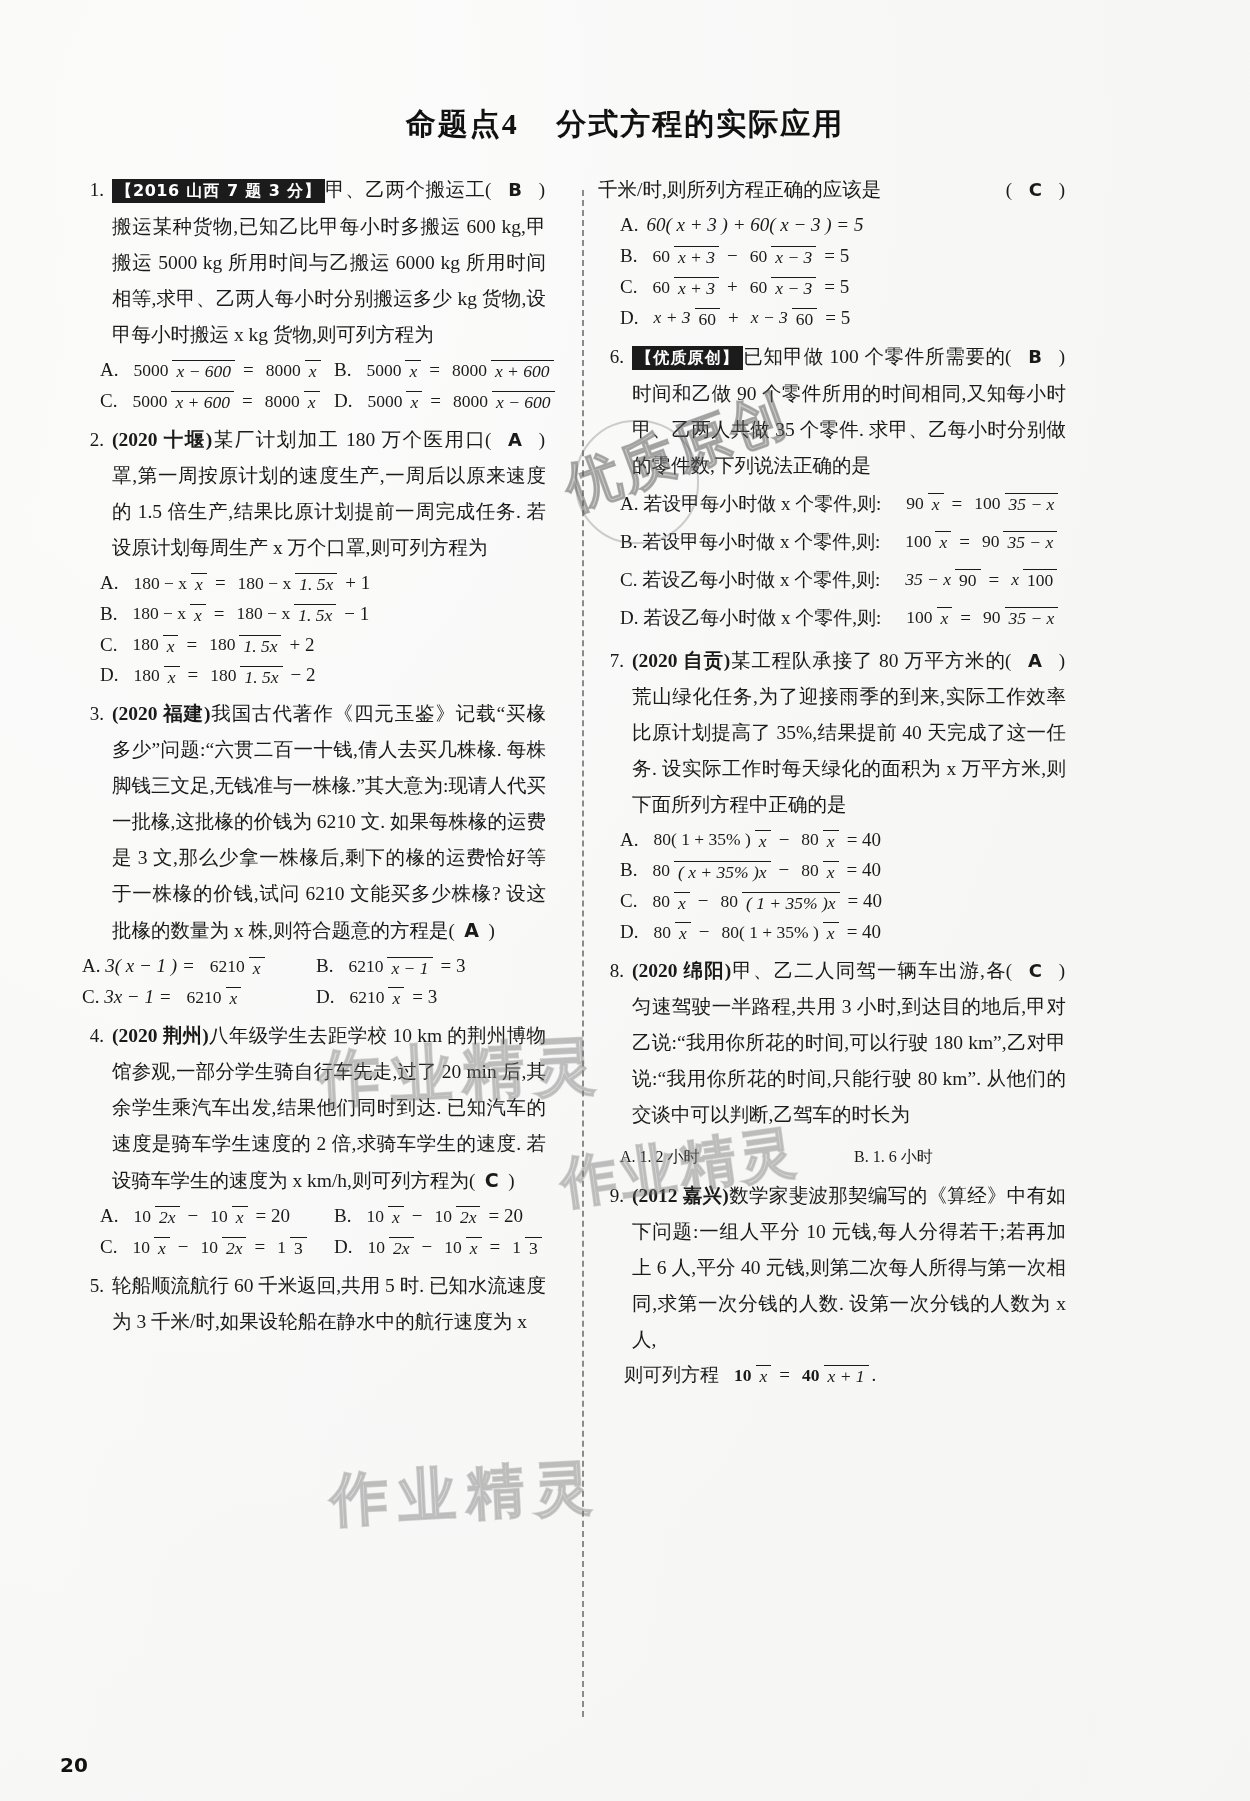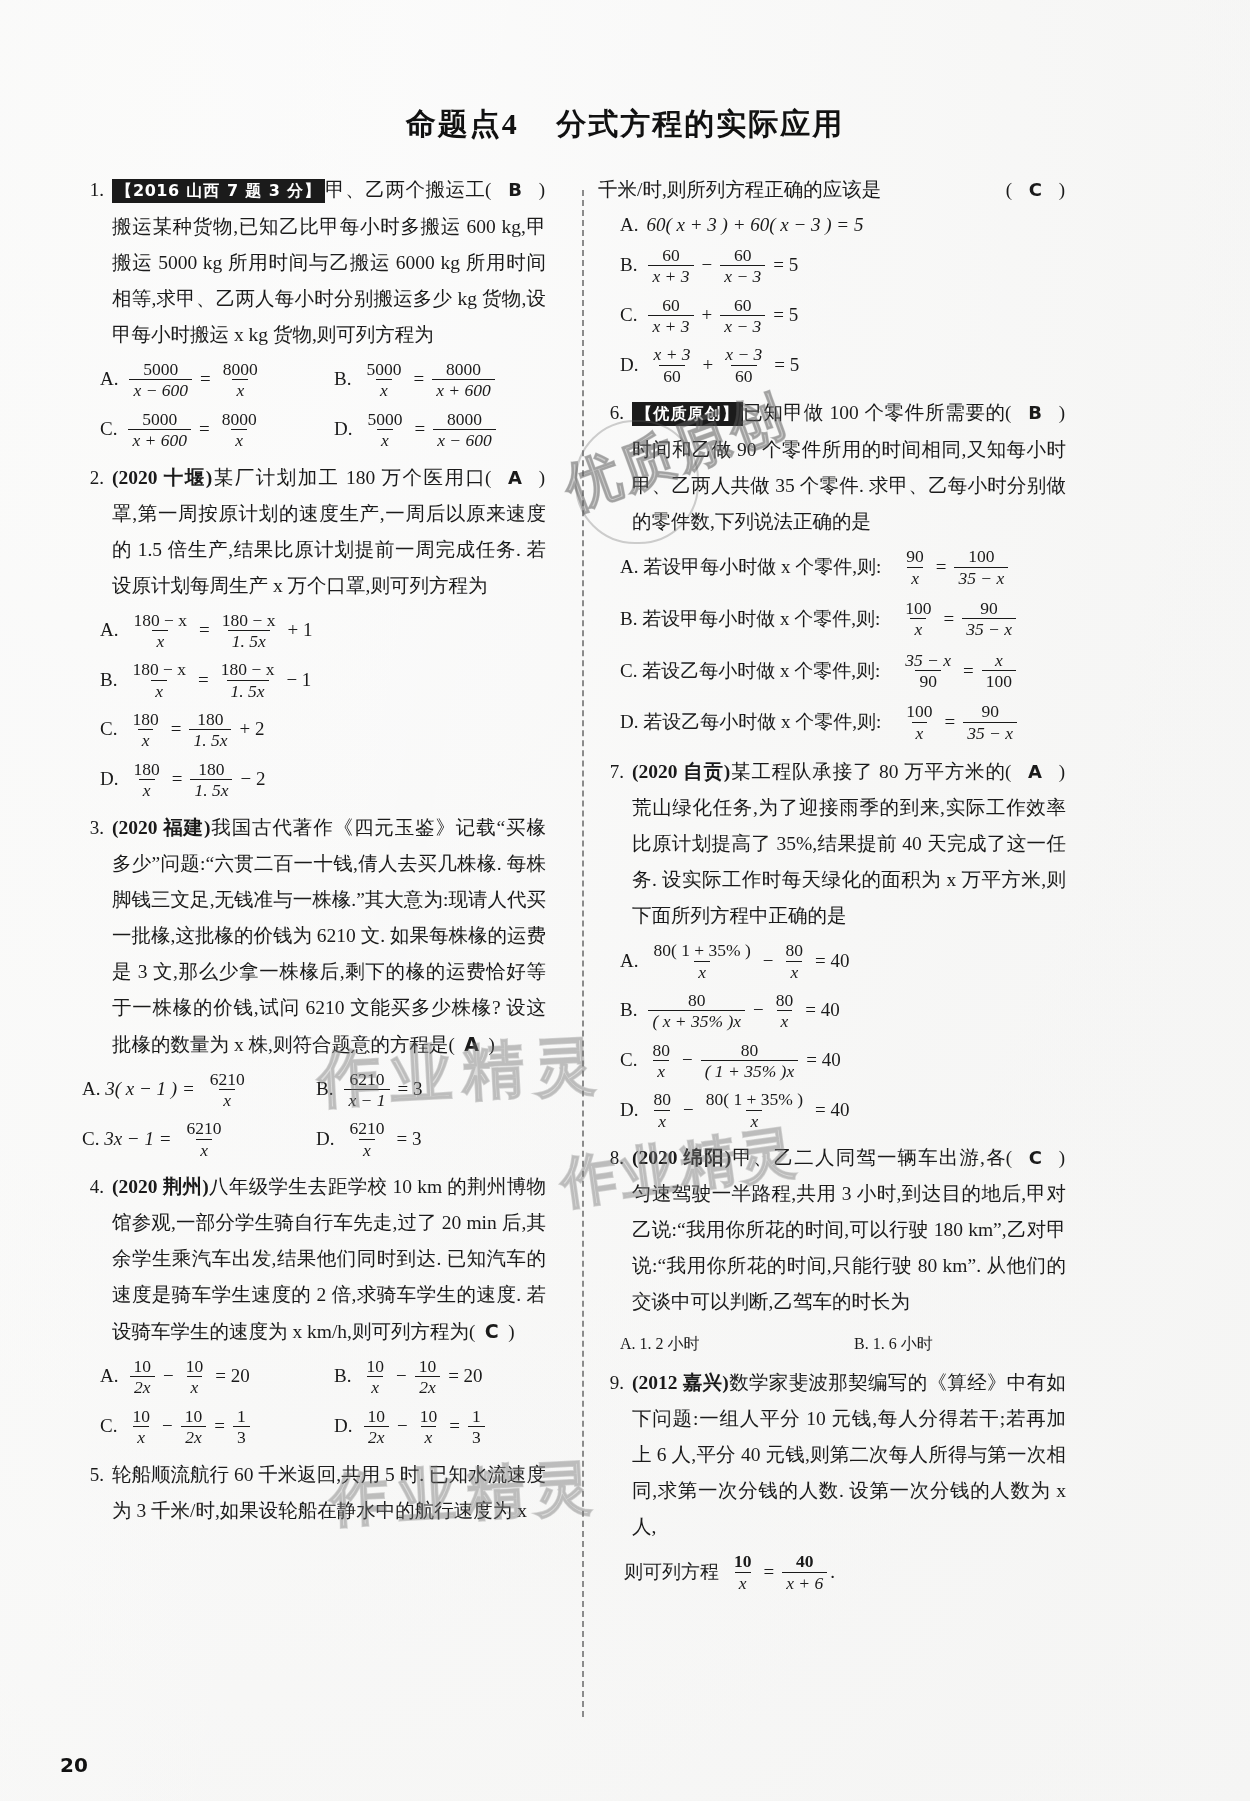--- a/index.html
+++ b/index.html
@@ -94,21 +94,21 @@
   }
   .choice.half { width:50%; }
   .choice.full { width:100%; }
   .choice-label { margin-right:8px; padding-left:22px; white-space:nowrap; }
   .choice.pl0 .choice-label { padding-left:4px; }
   .expr { display:inline-flex; align-items:center; white-space:nowrap; }
   .expr .op { margin:0 5px; }
   .ital { font-style:italic; }
 
   .frac {
-    display:inline-flex; flex-direction:column;
+    display:inline-flex; flex-direction:row;
     align-items:center; justify-content:center;
     vertical-align:middle;
     margin:0 3px;
     line-height:1.05;
     text-align:right;
   }
   .frac > .nu { padding:0 4px 1px 4px; font-size:17.5px; }
   .frac > .de { padding:1px 4px 0 4px; font-size:17.5px; border-top:1.3px solid #1a1a1a; }
 
   .small-inline { font-size:19px; }
@@ -693,21 +693,21 @@
         <div class="choice full" style="padding-left:26px;">
           <span class="choice-label" style="padding-left:0;">则可列方程</span>
           <span class="expr">
             <span class="frac">
                 <span class="nu" style="font-weight:bold;">10</span>
                 <span class="de ital">x</span>
               </span>
             <span class="op">=</span>
             <span class="frac">
                 <span class="nu" style="font-weight:bold;">40</span>
-                <span class="de ital">x + 6</span>
+                <span class="de ital">x + 1</span>
               </span>
           </span>
           <span>.</span>
         </div>
       </div>
 
     </div>
   </div>
 
   <div class="wm wm1">作业精灵</div>

